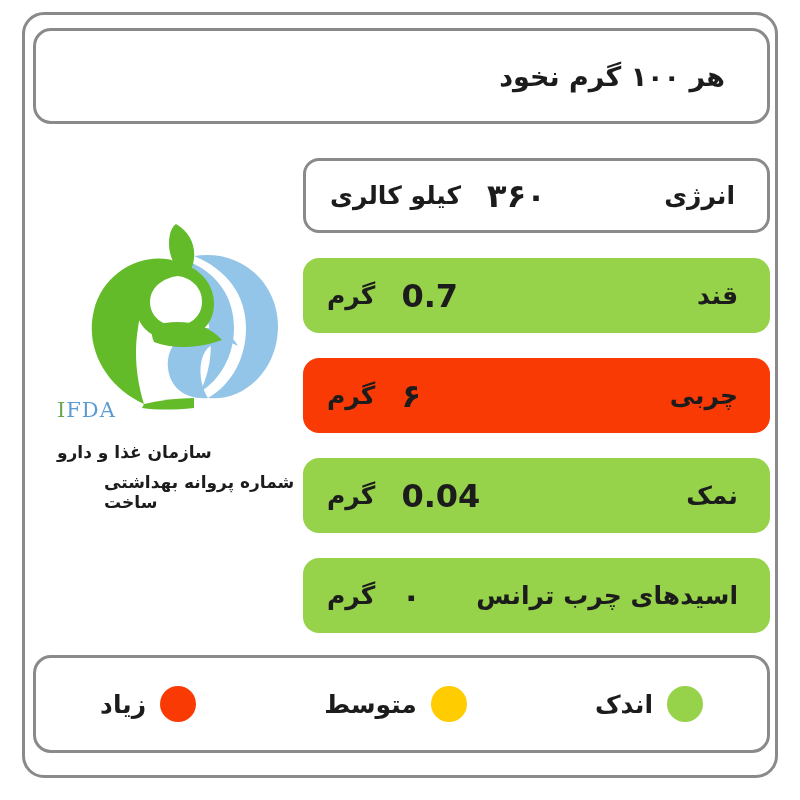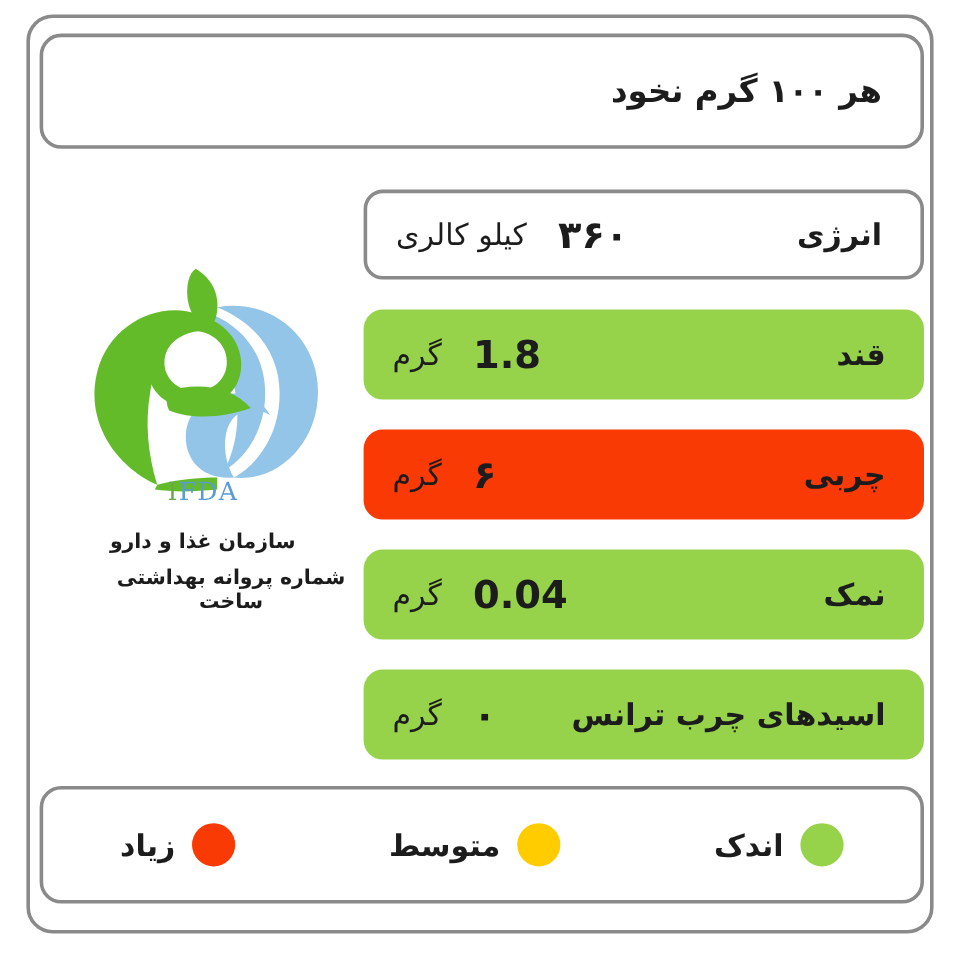--- a/index.html
+++ b/index.html
@@ -44,21 +44,21 @@
     box-sizing: border-box;
     display: flex;
     align-items: center;
     justify-content: flex-start;
     direction: rtl;
   }
   .header-title {
     font-size: 27px;
     font-weight: bold;
     color: #1c1c1c;
-    padding-right: 32px;
+    padding-right: 42px;
     letter-spacing: 0.5px;
     white-space: nowrap;
   }
 
   
   .rows {
     position: absolute;
     left: 303px;
     top: 158px;
     width: 467px;
@@ -95,35 +95,35 @@
   .row-spacer { flex: 1 1 auto; }
   .row-value {
     font-size: 32px;
     font-weight: bold;
     color: #1c1c1c;
     white-space: nowrap;
     flex: 0 0 auto;
   }
   .row-unit {
     font-size: 25px;
-    font-weight: normal;
+    font-weight: bold;
     color: #1c1c1c;
     white-space: nowrap;
     flex: 0 0 auto;
     padding-right: 26px;
     padding-left: 24px;
   }
 
   
   .logo-block {
     position: absolute;
-    left: 44px;
+    left: 57px;
     top: 222px;
     width: 250px;
-    text-align: center;
+    text-align: left;
     direction: rtl;
   }
   .logo-mark {
     width: 200px;
     height: 190px;
     margin: 0 auto;
     display: block;
   }
   .logo-acronym {
     font-family: "DejaVu Serif", "Liberation Serif", serif;
@@ -235,21 +235,21 @@
     <div class="nutrient-row row-energy">
       <span class="row-label">انرژی</span>
       <span class="row-spacer"></span>
       <span class="row-value">۳۶۰</span>
       <span class="row-unit">کیلو کالری</span>
     </div>
 
     <div class="nutrient-row row-low">
       <span class="row-label">قند</span>
       <span class="row-spacer"></span>
-      <span class="row-value">1.8</span>
+      <span class="row-value">0.7</span>
       <span class="row-unit">گرم</span>
     </div>
 
     <div class="nutrient-row row-high">
       <span class="row-label">چربی</span>
       <span class="row-spacer"></span>
       <span class="row-value">۶</span>
       <span class="row-unit">گرم</span>
     </div>
 

